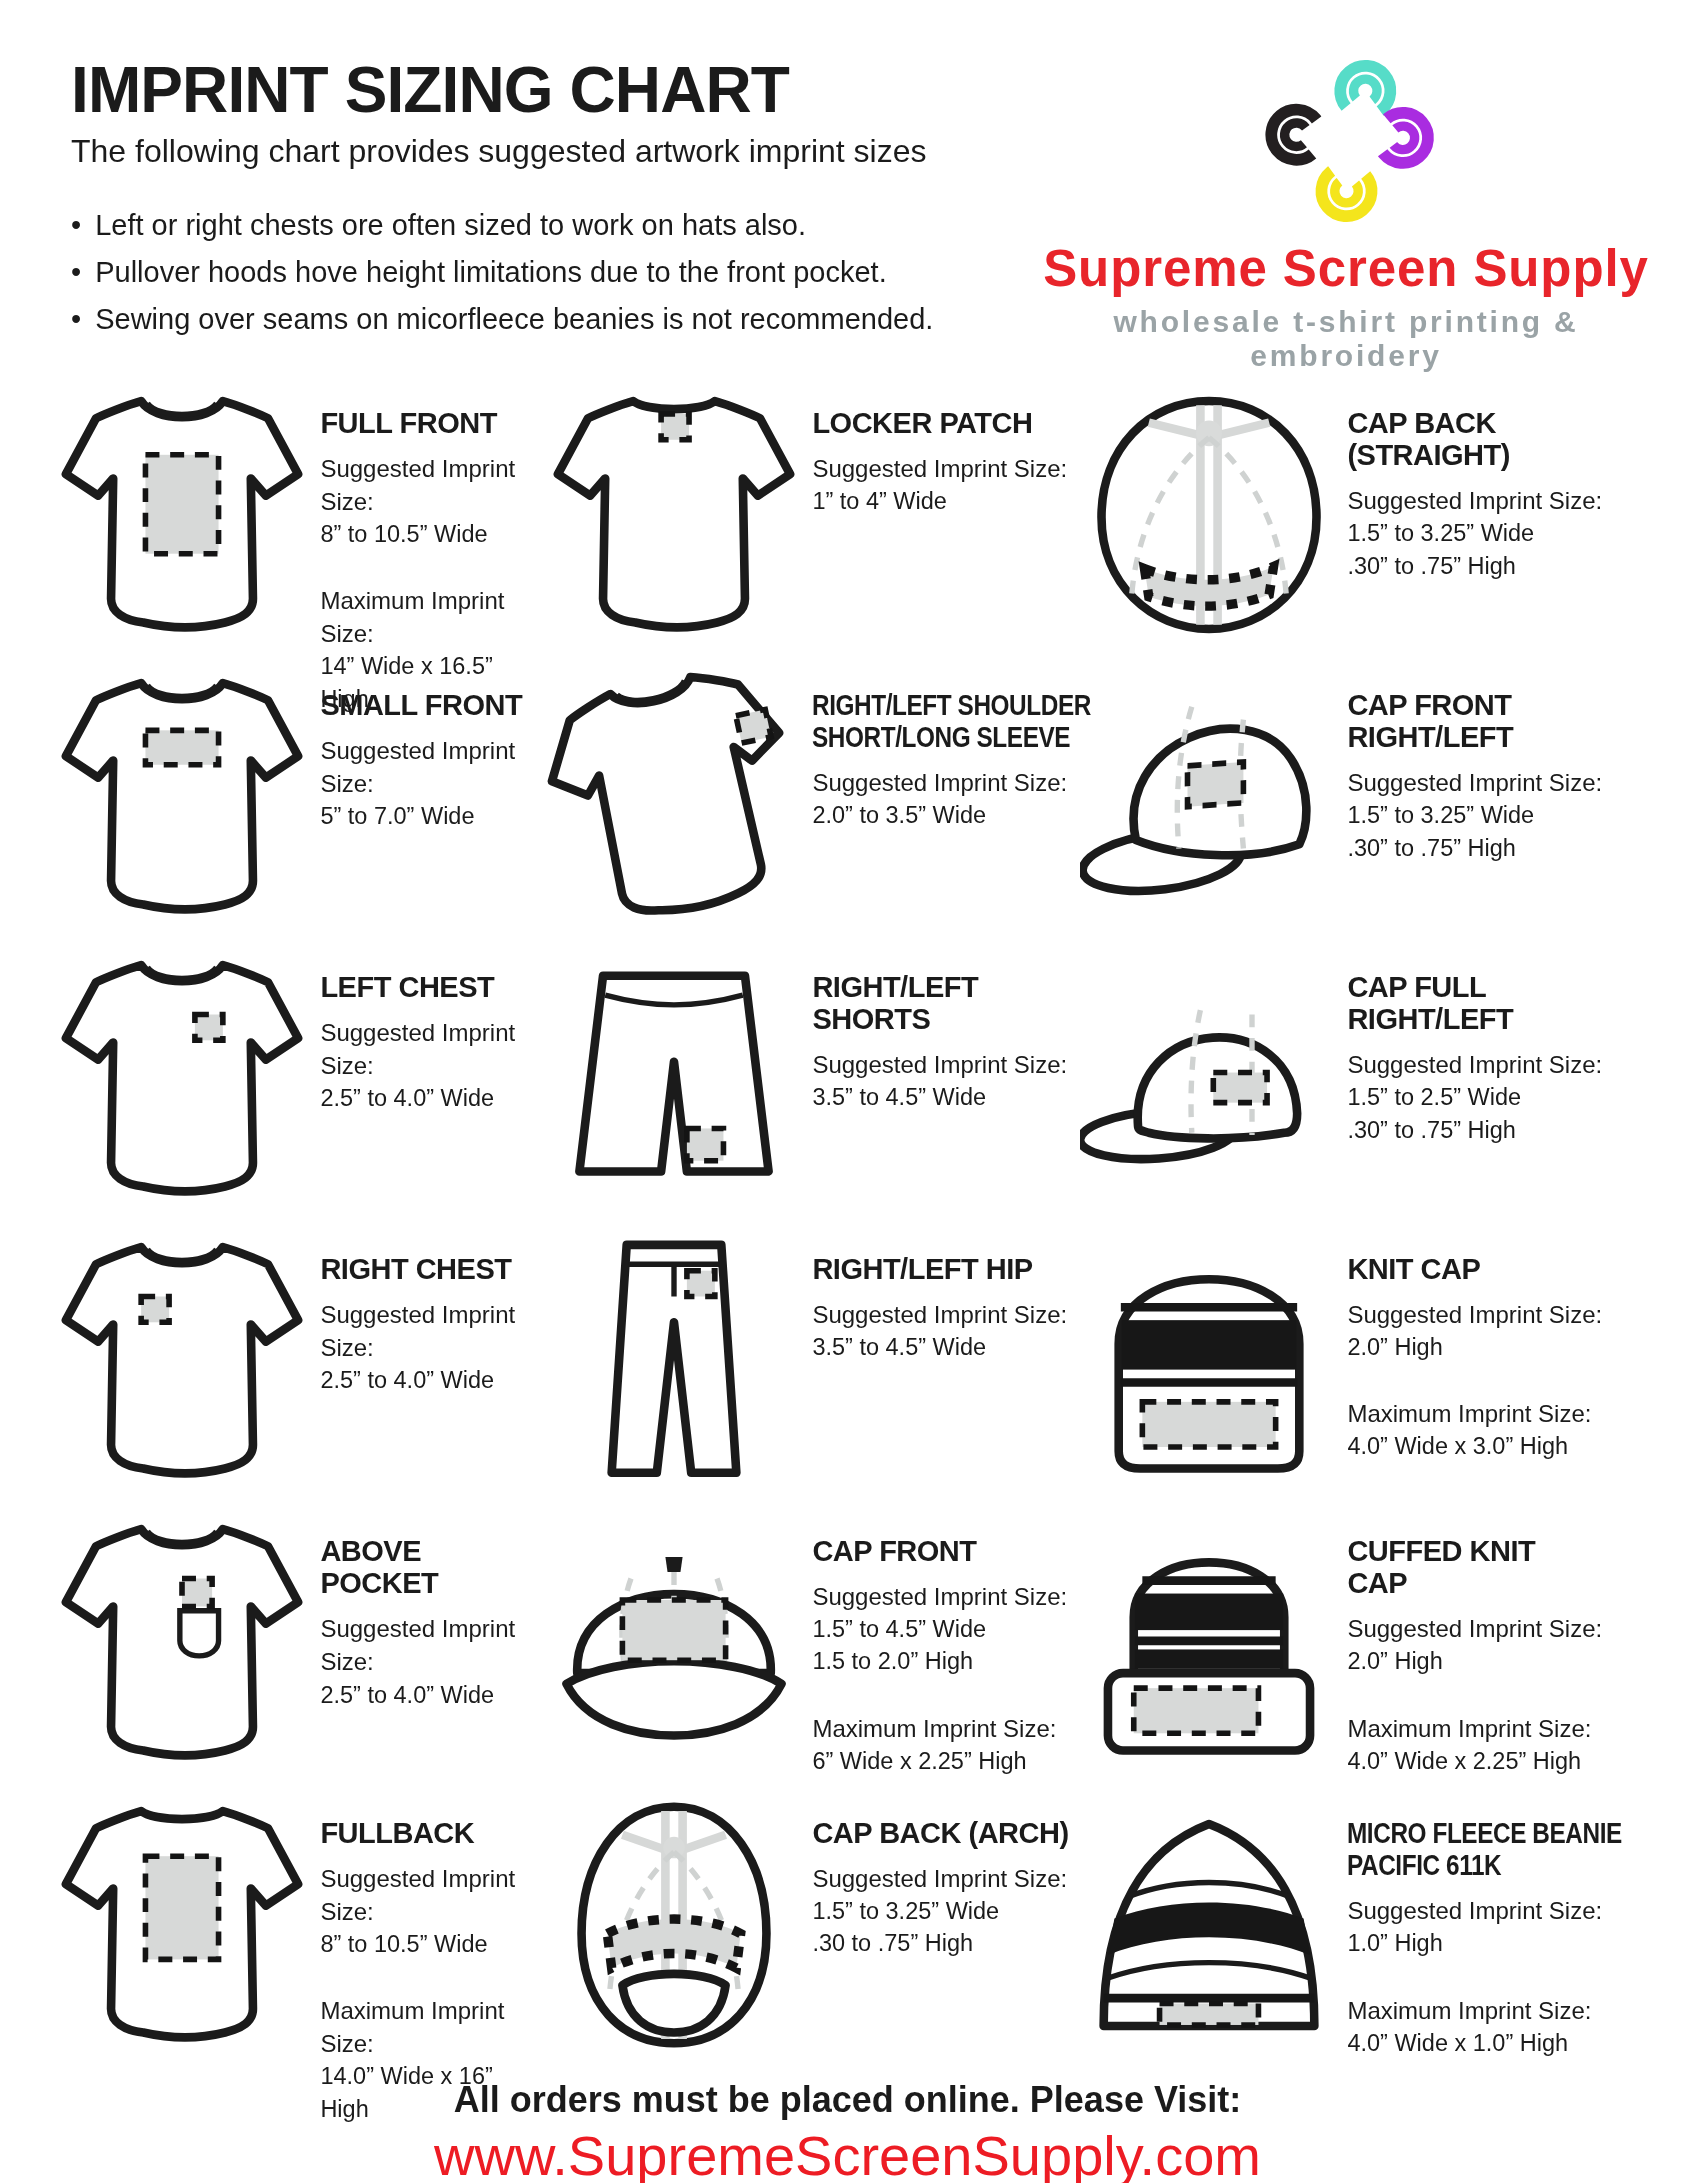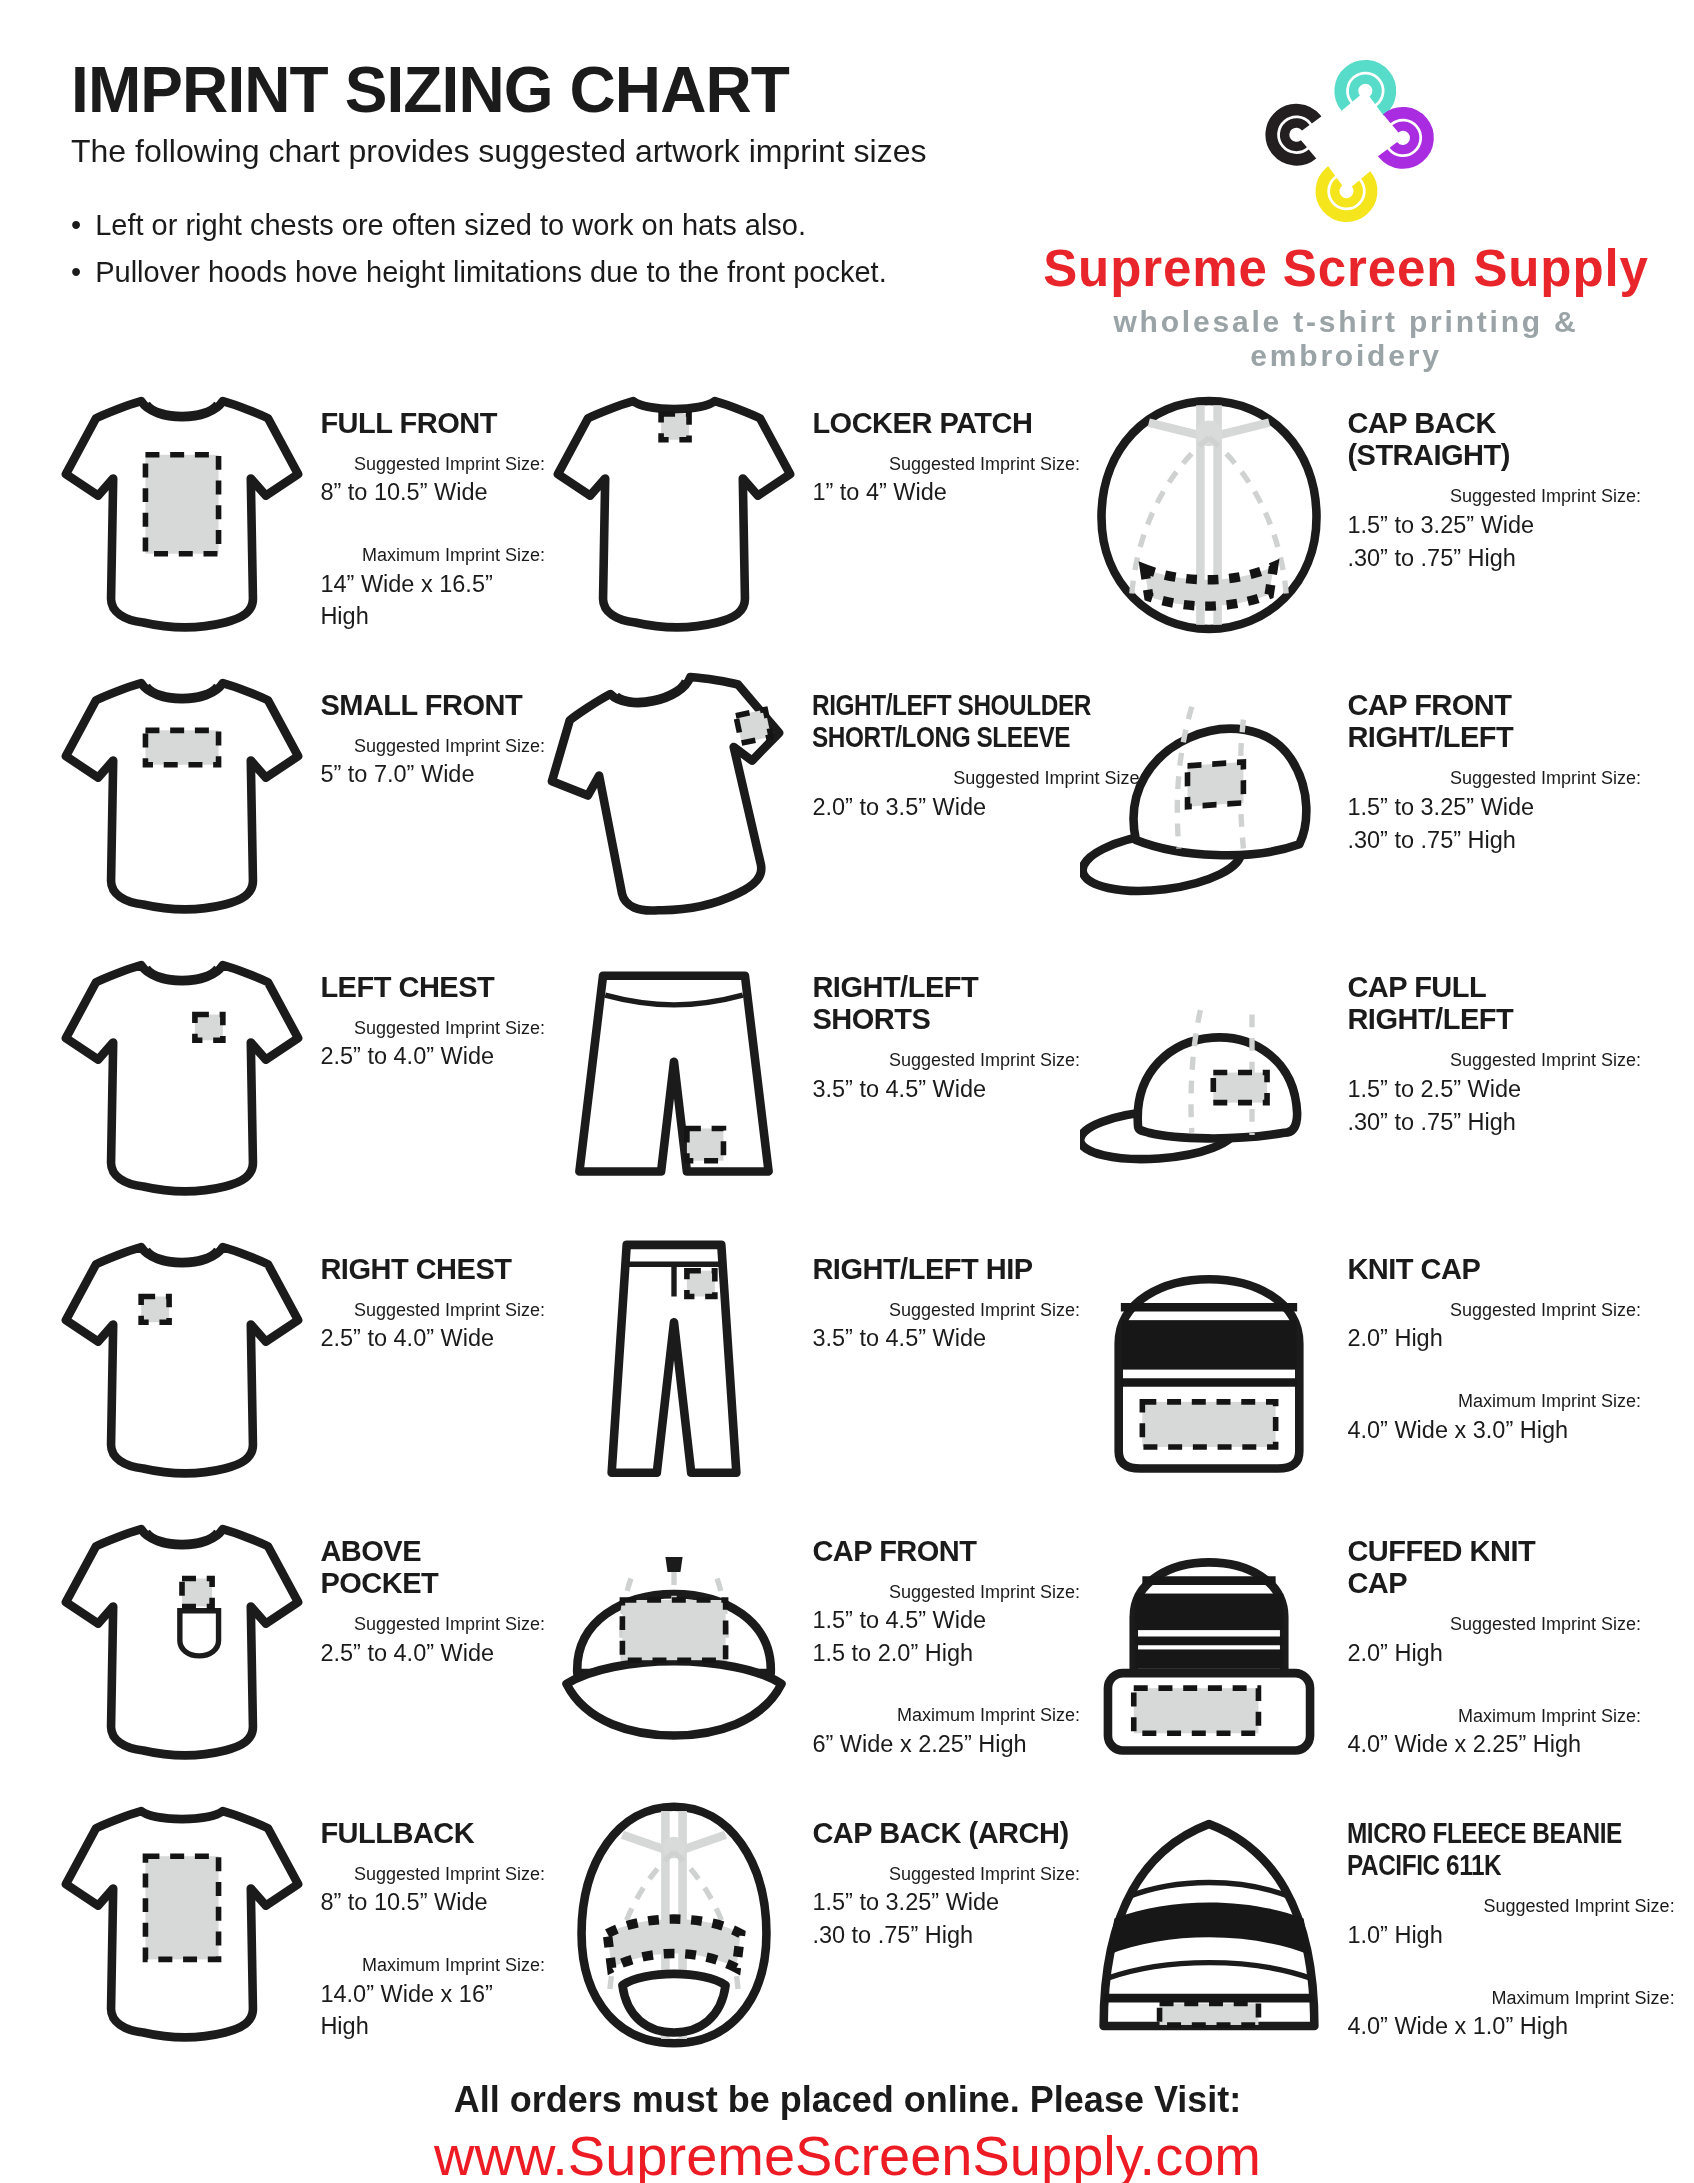--- a/index.html
+++ b/index.html
@@ -22,21 +22,21 @@
 
   
   .grid{position:absolute;left:53px;top:384px;display:grid;
         grid-template-columns:492px 535px 561px;grid-auto-rows:282px;}
   .cell{display:flex;}
   .fig{width:258px;height:262px;flex:0 0 auto;}
   .fig svg{width:100%;height:100%;}
   .info{margin-left:9.4px;padding-top:22.6px;flex:1;}
   .cell-title{font-size:29px;font-weight:800;line-height:1.13;letter-spacing:-0.5px;}
   .title-condensed{transform:scaleX(0.84);transform-origin:0 0;white-space:nowrap;}
-  .lbl{font-size:18px;margin-top:12.2px;line-height:1.38;text-align:right;}
+  .lbl{font-size:24px;margin-top:12.2px;line-height:1.38;}
   .max-lbl{margin-top:34px;}
   .val{font-size:23.5px;line-height:1.38;}
 
   
   .footer{position:absolute;left:0;top:2079px;width:1695px;text-align:center;}
   .footer-line{font-size:36px;font-weight:600;}
   .footer-url{font-size:56px;color:#ed1c24;font-weight:500;margin-top:1.9px;}
 
   
   .garment{fill:#fff;stroke:#1b1b1b;stroke-width:4;stroke-linejoin:round;}
@@ -136,20 +136,21 @@
 </svg>
 
 <div class="page">
 
   <div class="header">
     <div class="title">IMPRINT SIZING CHART</div>
     <div class="subtitle">The following chart provides suggested artwork imprint sizes</div>
     <div class="bullets">
       <div class="bullet">Left or right chests ore often sized to work on hats also.</div>
       <div class="bullet">Pullover hoods hove height limitations due to the front pocket.</div>
+      <div class="bullet">Sewing over seams on micorfleece beanies is not recommended.</div>
     </div>
   </div>
 
   <div class="logo">
     <svg class="logo-mark" viewBox="0 0 120 120">
       <g transform="rotate(140 72 28)">
         <circle cx="72" cy="28" r="16" fill="none" stroke="#56dcc8" stroke-width="7.5" stroke-dasharray="76 24.5"></circle>
         <circle cx="72" cy="28" r="7.5" fill="none" stroke="#56dcc8" stroke-width="6" stroke-dasharray="35.6 11.5"></circle>
       </g>
       <g transform="rotate(50 28 56)">

